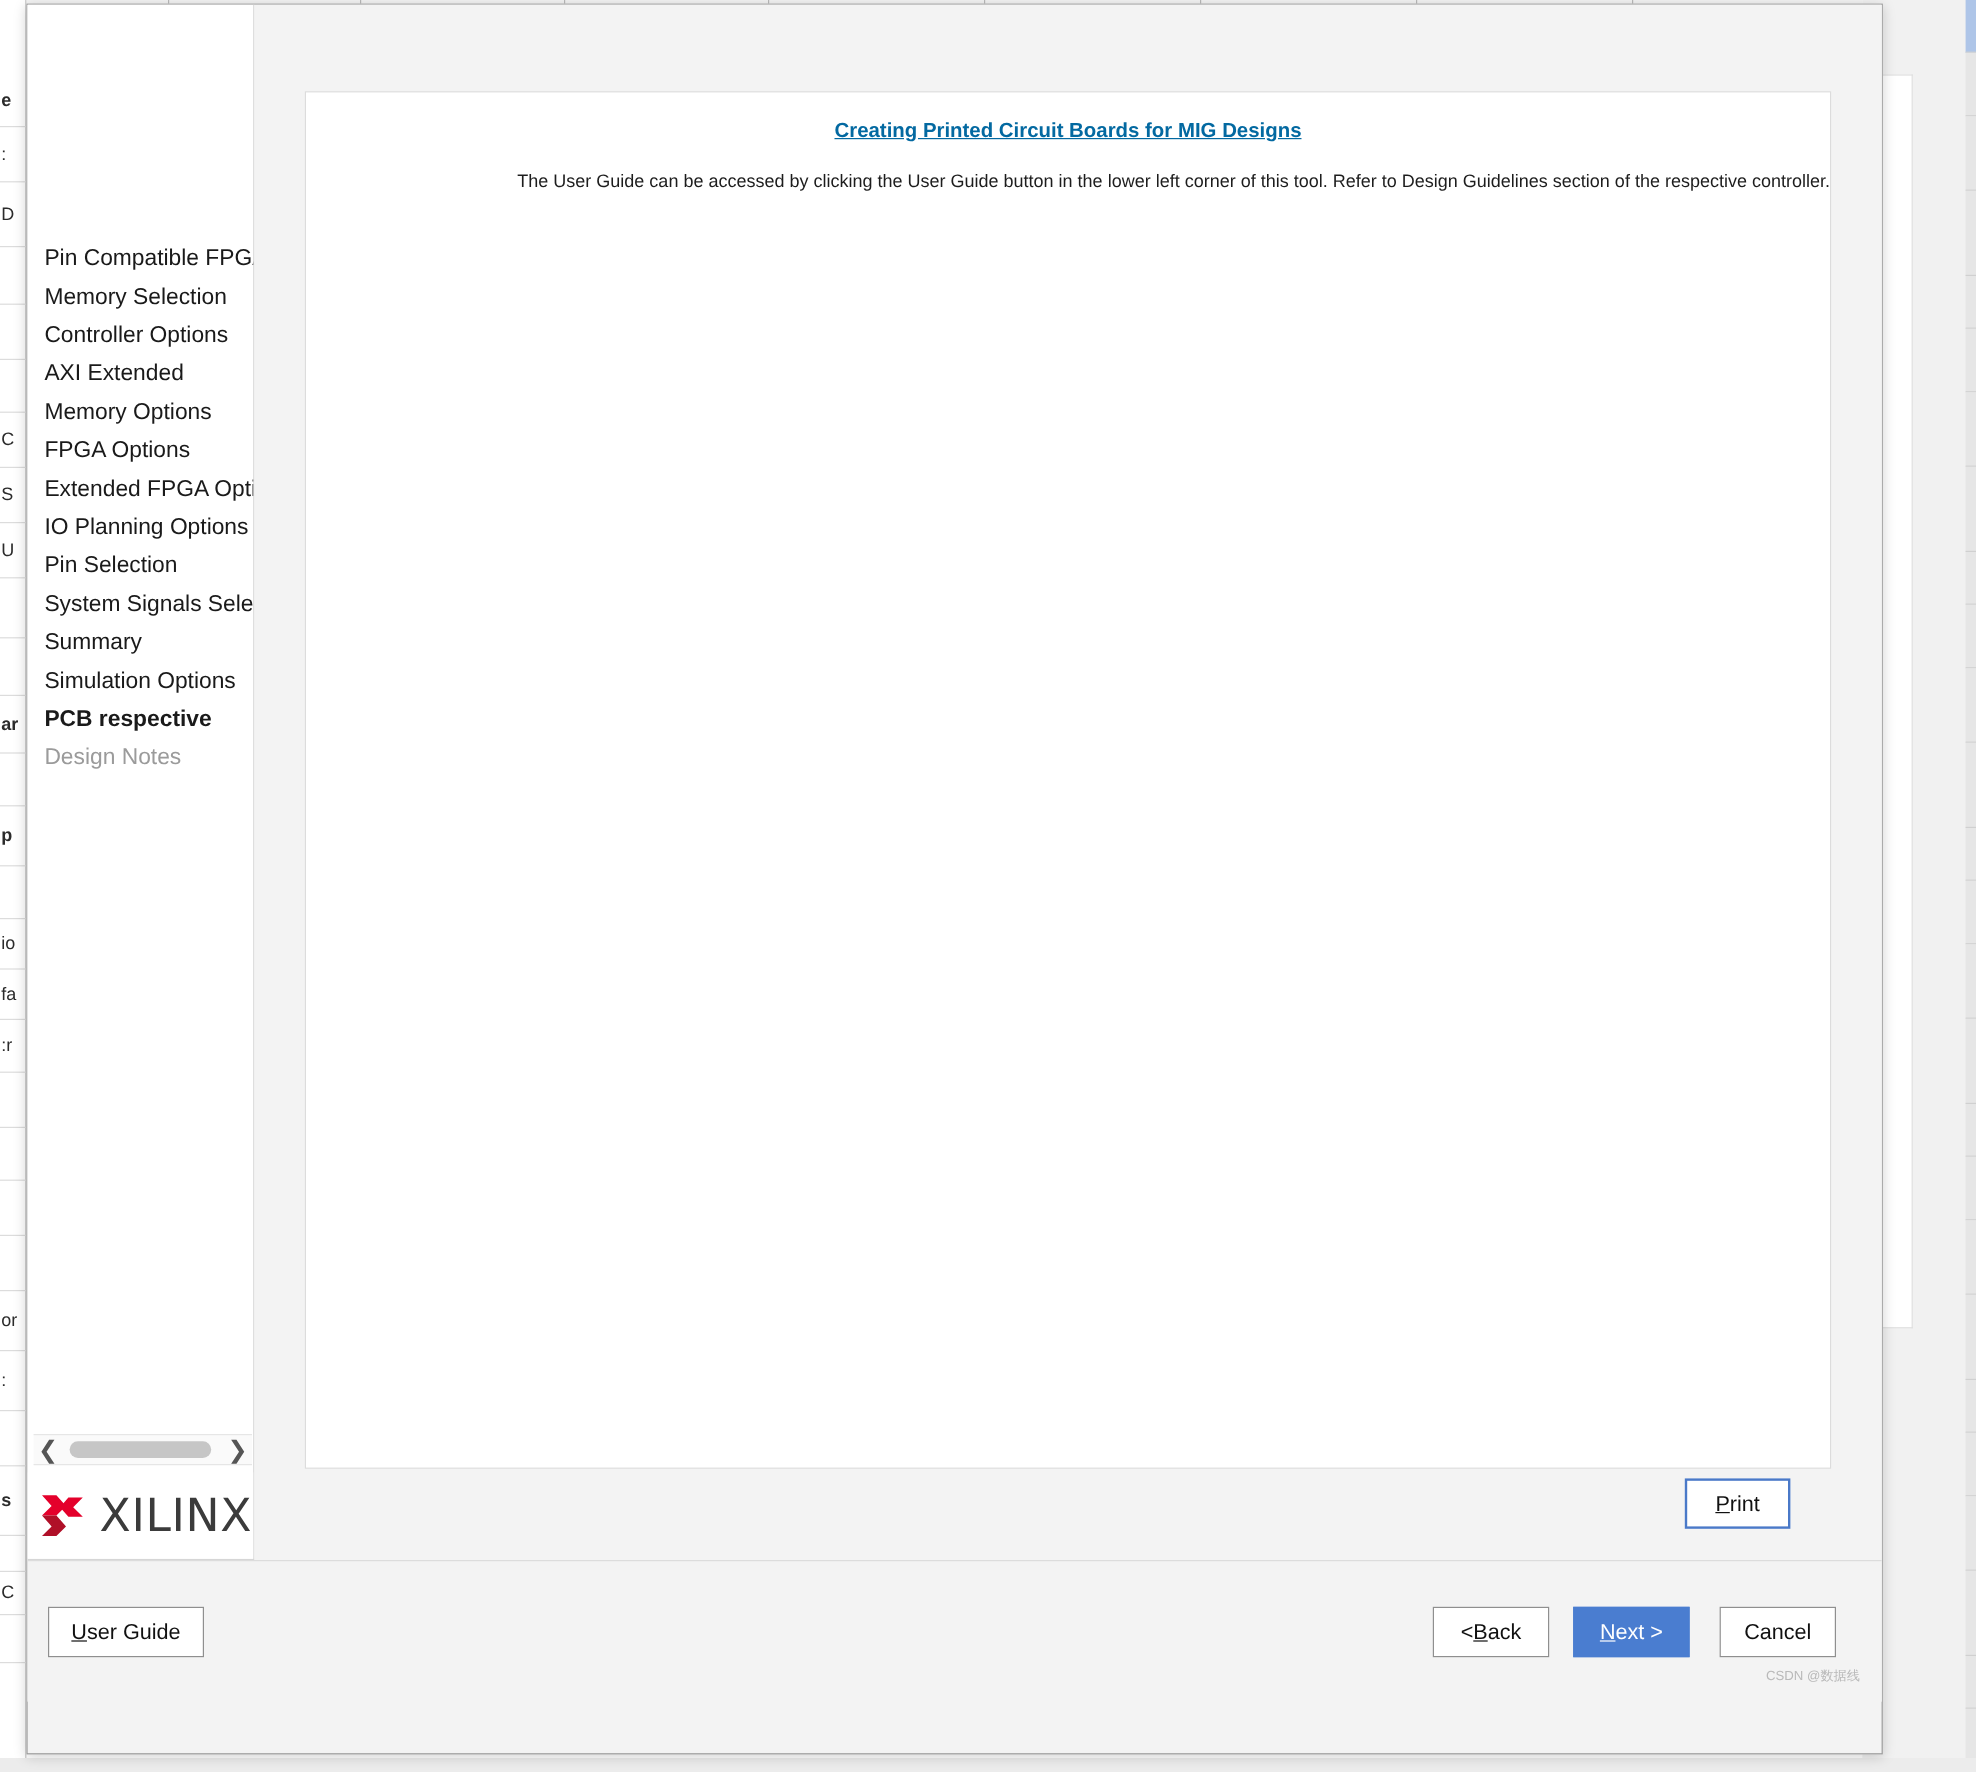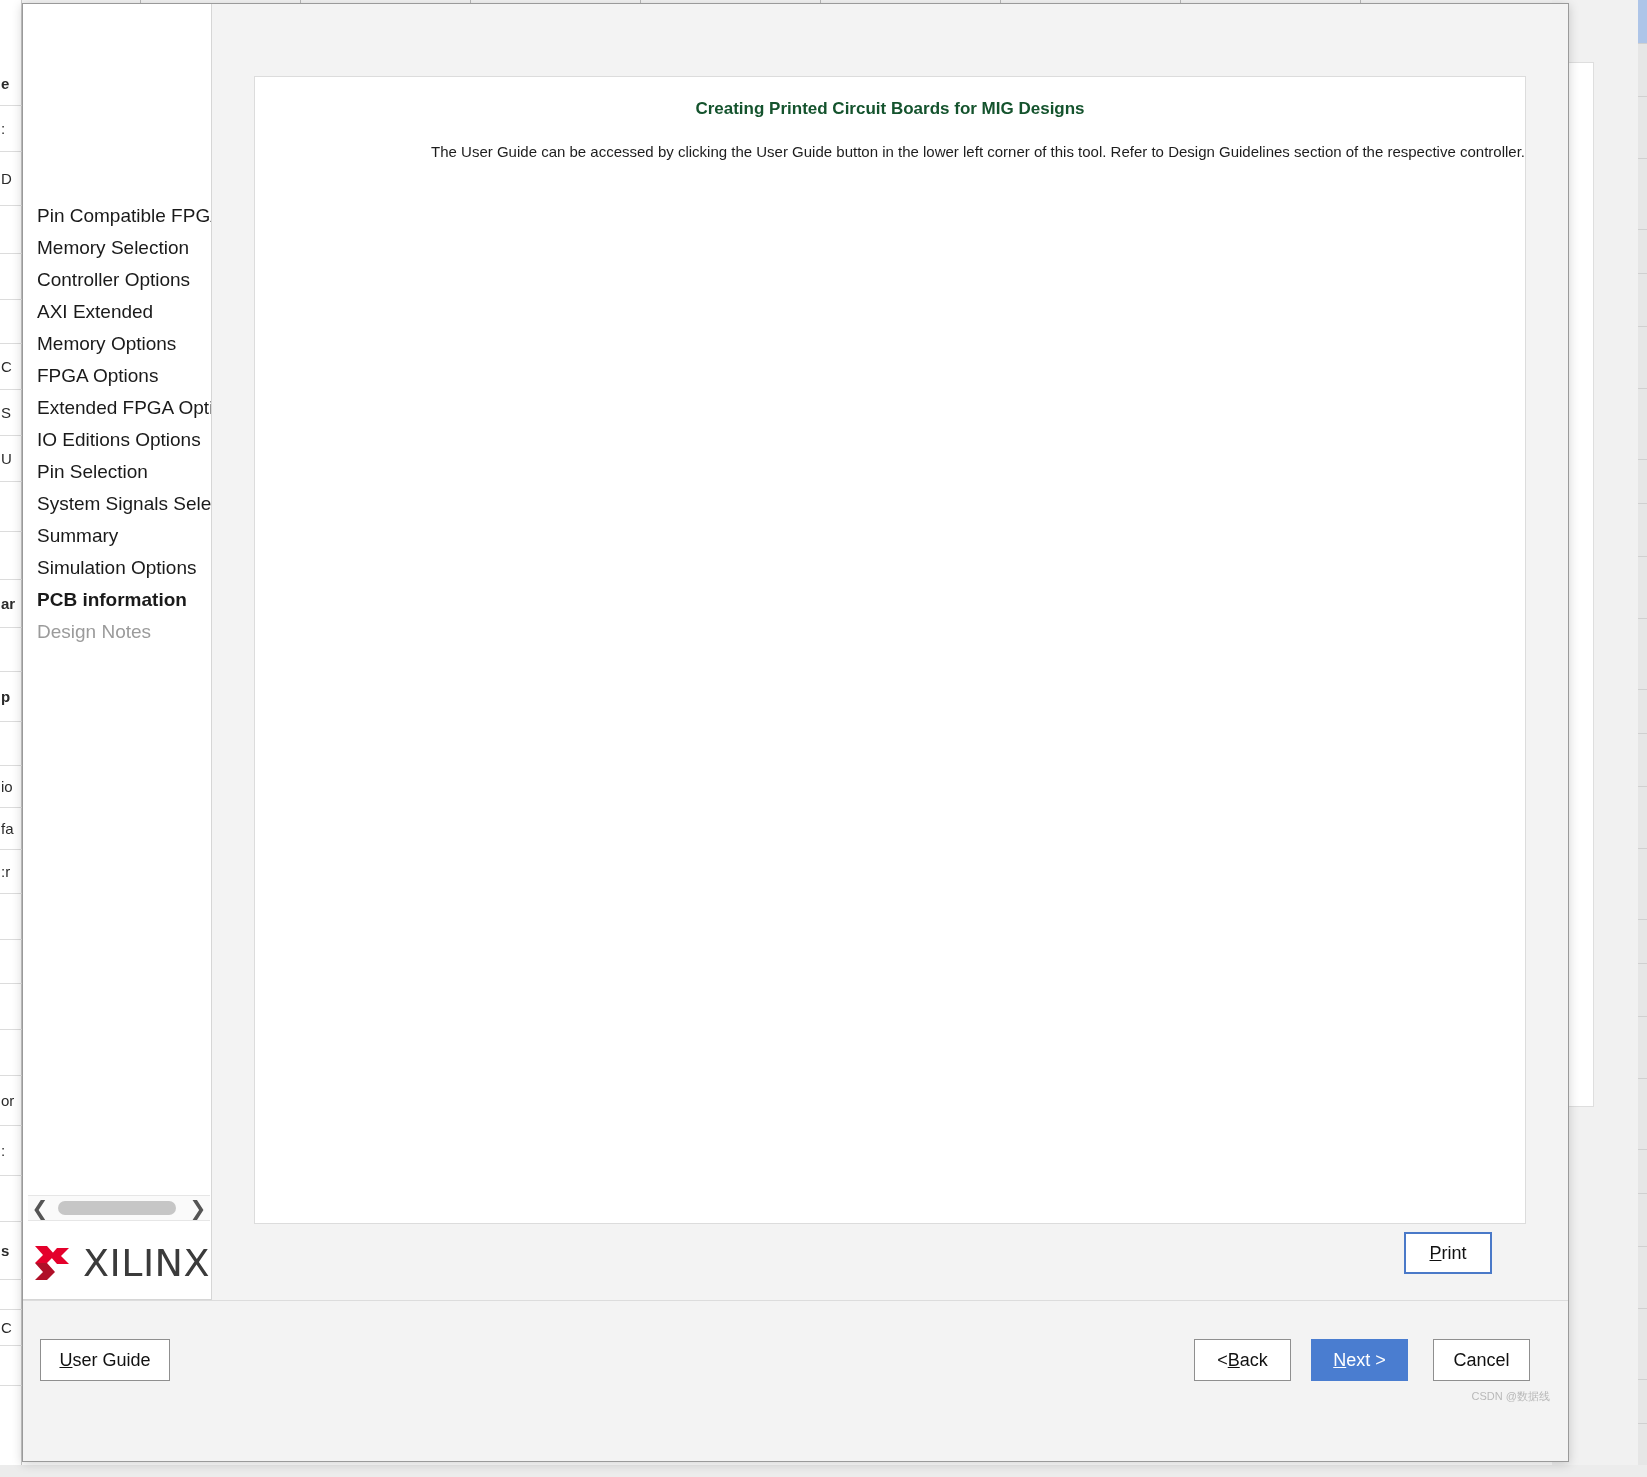--- a/index.html
+++ b/index.html
@@ -205,21 +205,22 @@
     position: absolute;
     left: 42px; top: 72px;
     width: 1272px; height: 1148px;
     background: #ffffff;
     border: 1px solid #dcdcdc;
   }
   #content-title {
     margin-top: 22px;
     text-align: center;
     font-size: 17px; font-weight: bold;
-    color: #14532d;
+    color: #0369a1;
+    text-decoration: underline;
   }
   #content-body {
     margin-top: 22px;
     padding-left: 8px;
     font-size: 15px;
     color: #1d1d1d;
     line-height: 1.5;
     text-align: right;
   }
   #print-row {
@@ -363,26 +364,26 @@
 
 
       <div id="navlist">
           <div class="nav-item">Pin Compatible FPGAs</div>
           <div class="nav-item">Memory Selection</div>
           <div class="nav-item">Controller Options</div>
           <div class="nav-item">AXI Extended</div>
           <div class="nav-item">Memory Options</div>
           <div class="nav-item">FPGA Options</div>
           <div class="nav-item">Extended FPGA Options</div>
-          <div class="nav-item">IO Editions Options</div>
+          <div class="nav-item">IO Planning Options</div>
           <div class="nav-item">Pin Selection</div>
           <div class="nav-item">System Signals Selection</div>
           <div class="nav-item">Summary</div>
           <div class="nav-item">Simulation Options</div>
-          <div class="nav-item current">PCB information</div>
+          <div class="nav-item current">PCB respective</div>
           <div class="nav-item disabled">Design Notes</div>
         </div>
 
       <div id="nav-scrollbar">
         <div class="sb-arrow">❮</div>
         <div id="sb-track">
           <div id="sb-thumb"></div>
         </div>
         <div class="sb-arrow">❯</div>
       </div>

